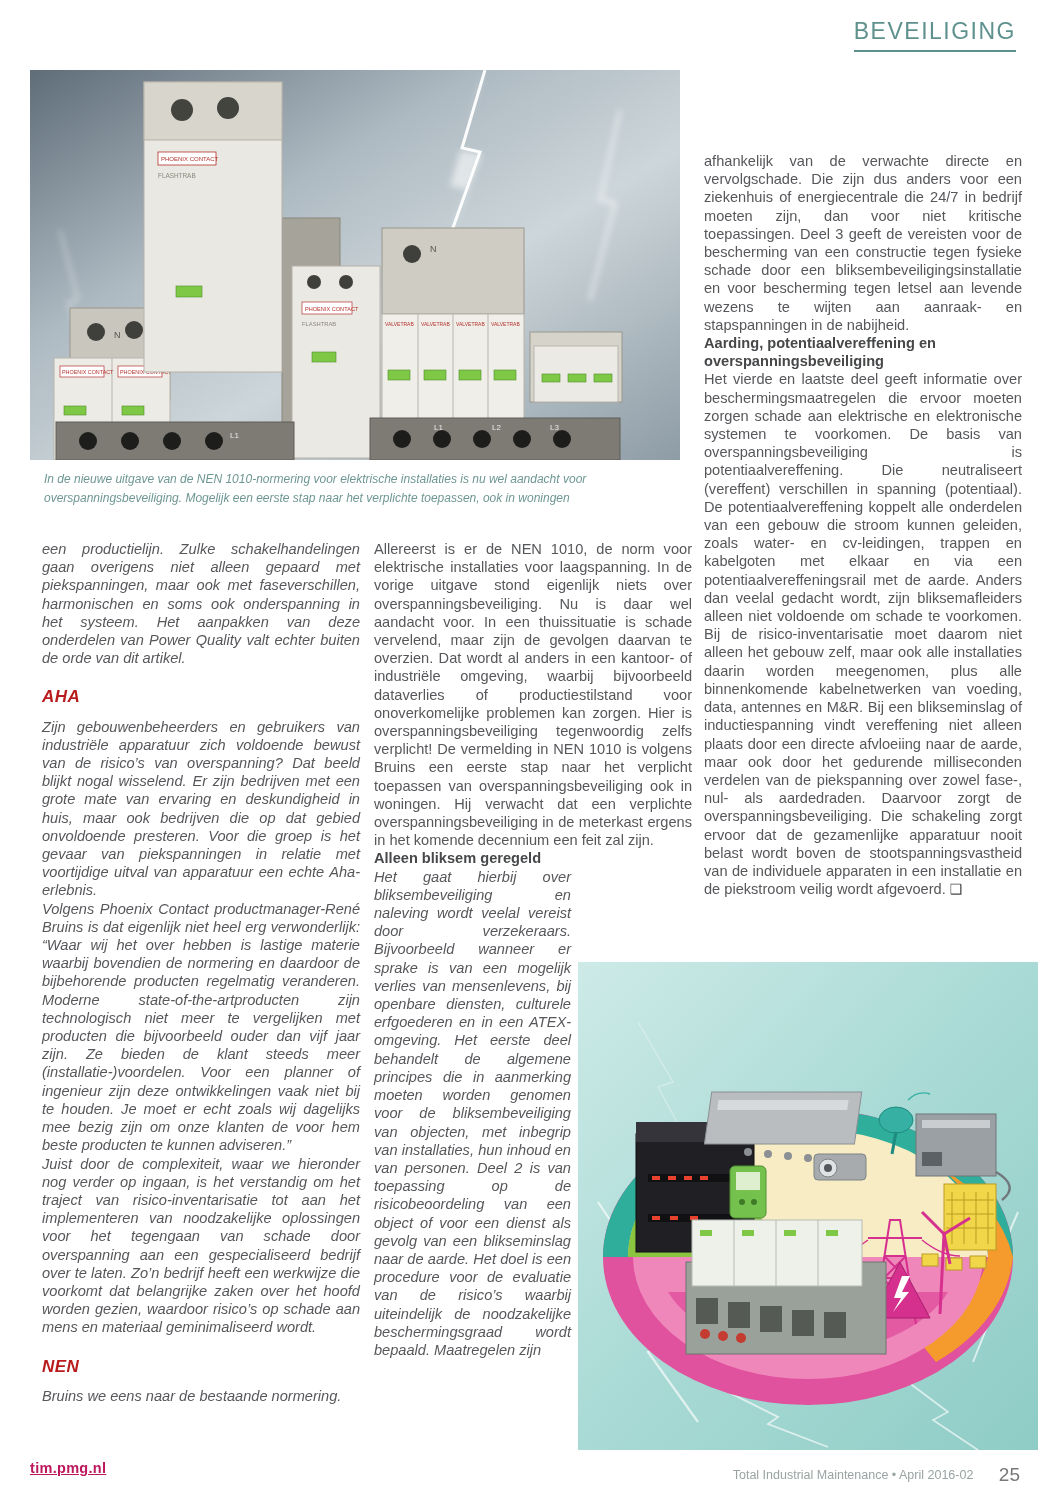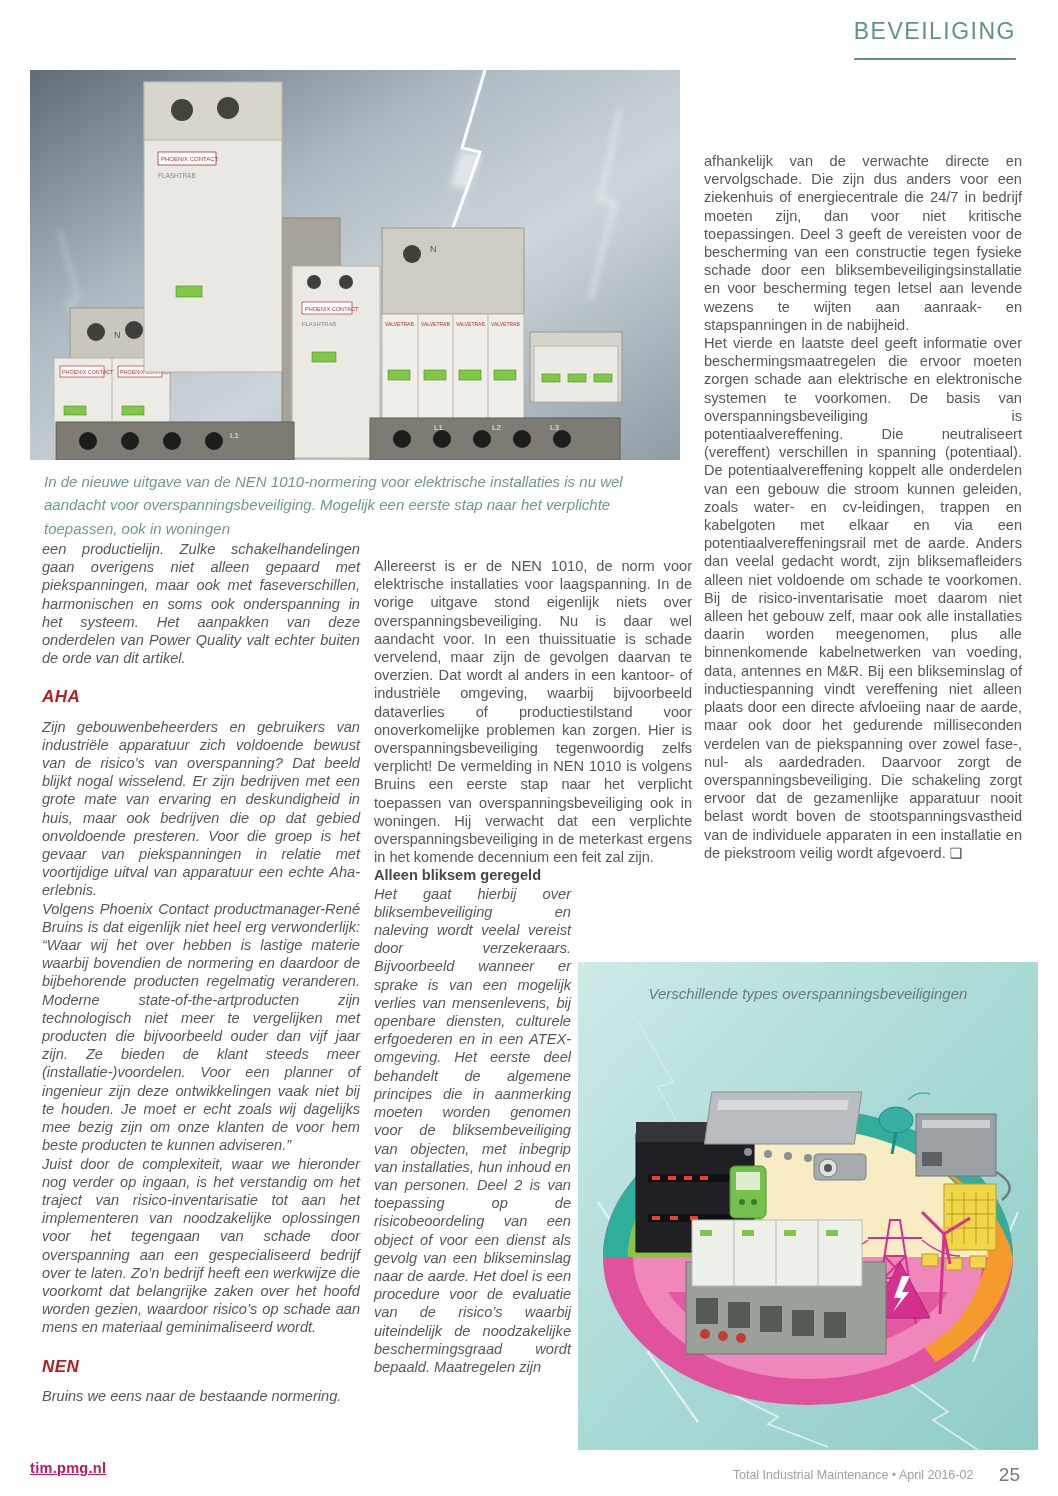--- a/index.html
+++ b/index.html
@@ -4,34 +4,34 @@
 <style>
   html,body{margin:0;padding:0;background:#ffffff;}
   .page{
     position:relative;width:1058px;height:1496px;background:#ffffff;overflow:hidden;
     font-family:"Liberation Sans", sans-serif;color:#56575a;
   }
   
   .section-label{
     position:absolute;top:18px;right:42px;
     font-size:23px;letter-spacing:1.5px;color:#5e918e;font-weight:400;
-    border-bottom:2px solid #5e918e;padding-bottom:13px;
+    border-bottom:2px solid #5e918e;padding-bottom:5px;
   }
   
   .hero{position:absolute;left:30px;top:70px;width:650px;height:390px;overflow:hidden;}
   .hero svg{display:block;}
   .hero-caption{
     position:absolute;left:44px;top:470px;width:632px;
-    font-style:italic;font-size:15px;line-height:1.55;color:#6e9793;
+    font-style:italic;font-size:12px;line-height:1.55;color:#6e9793;
   }
   
   .col{position:absolute;font-size:14.6px;line-height:18.2px;text-align:justify;color:#56575a;}
   .col p{margin:0;}
   .col-left{left:42px;top:540px;width:318px;font-style:italic;}
-  .col-middle{left:374px;top:540px;width:318px;margin-top:17px;}
+  .col-middle{left:374px;top:540px;width:318px;}
   .col-right{left:704px;top:152px;width:318px;}
   h2.big-head{
     font-size:17px;font-weight:bold;color:#b91c1c;margin:21px 0 11px 0;letter-spacing:.5px;
     text-align:left;
   }
   .sub-head{
     font-weight:bold;color:#47484a;margin:9px 0 0 0;text-align:left;
   }
   .narrow{width:197px;font-style:italic;}
   .end-mark{font-size:14px;color:#47484a;}
@@ -169,20 +169,21 @@
   </div>
 
   <div class="col col-middle">
     <p>Allereerst is er de NEN 1010, de norm voor elektrische installaties voor laagspanning. In de vorige uitgave stond eigenlijk niets over overspanningsbeveiliging. Nu is daar wel aandacht voor. In een thuissituatie is schade vervelend, maar zijn de gevolgen daarvan te overzien. Dat wordt al anders in een kantoor- of industriële omgeving, waarbij bijvoorbeeld dataverlies of productiestilstand voor onoverkomelijke problemen kan zorgen. Hier is overspanningsbeveiliging tegenwoordig zelfs verplicht! De vermelding in NEN 1010 is volgens Bruins een eerste stap naar het verplicht toepassen van overspanningsbeveiliging ook in woningen. Hij verwacht dat een verplichte overspanningsbeveiliging in de meterkast ergens in het komende decennium een feit zal zijn.</p>
     <p class="sub-head">Alleen bliksem geregeld</p>
     <p class="narrow">Het gaat hierbij over bliksembeveiliging en naleving wordt veelal vereist door verzekeraars. Bijvoorbeeld wanneer er sprake is van een mogelijk verlies van mensenlevens, bij openbare diensten, culturele erfgoederen en in een ATEX-omgeving. Het eerste deel behandelt de algemene principes die in aanmerking moeten worden genomen voor de bliksembeveiliging van objecten, met inbegrip van installaties, hun inhoud en van personen. Deel 2 is van toepassing op de risicobeoordeling van een object of voor een dienst als gevolg van een blikseminslag naar de aarde. Het doel is een procedure voor de evaluatie van de risico’s waarbij uiteindelijk de noodzakelijke beschermingsgraad wordt bepaald. Maatregelen zijn</p>
   </div>
 
   <div class="col col-right">
     <p>afhankelijk van de verwachte directe en vervolgschade. Die zijn dus anders voor een ziekenhuis of energiecentrale die 24/7 in bedrijf moeten zijn, dan voor niet kritische toepassingen. Deel 3 geeft de vereisten voor de bescherming van een constructie tegen fysieke schade door een bliksembeveiligingsinstallatie en voor bescherming tegen letsel aan levende wezens te wijten aan aanraak- en stapspanningen in de nabijheid.</p>
+    <p class="sub-head">Aarding, potentiaalvereffening en overspanningsbeveiliging</p>
     <p><span>Het vierde en laatste deel geeft informatie over beschermingsmaatregelen die ervoor moeten zorgen schade aan elektrische en elektronische systemen te voorkomen. De basis van overspanningsbeveiliging is potentiaalvereffening. Die neutraliseert (vereffent) verschillen in spanning (potentiaal). De potentiaalvereffening koppelt alle onderdelen van een gebouw die stroom kunnen geleiden, zoals water- en cv-leidingen, trappen en kabelgoten met elkaar en via een potentiaalvereffeningsrail met de aarde. Anders dan veelal gedacht wordt, zijn bliksemafleiders alleen niet voldoende om schade te voorkomen. Bij de risico-inventarisatie moet daarom niet alleen het gebouw zelf, maar ook alle installaties daarin worden meegenomen, plus alle binnenkomende kabelnetwerken van voeding, data, antennes en M&amp;R. Bij een blikseminslag of inductiespanning vindt vereffening niet alleen plaats door een directe afvloeiing naar de aarde, maar ook door het gedurende milliseconden verdelen van de piekspanning over zowel fase-, nul- als aardedraden. Daarvoor zorgt de overspanningsbeveiliging. Die schakeling zorgt ervoor dat de gezamenlijke apparatuur nooit belast wordt boven de stootspanningsvastheid van de individuele apparaten in een installatie en de piekstroom veilig wordt afgevoerd.</span> <span class="end-mark">❑</span></p>
   </div>
 
   <div class="figure2">
     <svg width="460" height="488" viewBox="0 0 460 488">
       <defs>
         <linearGradient id="aqua" x1="0" y1="0" x2="1" y2="1">
           <stop offset="0" stop-color="#cdeae7"></stop>
           <stop offset="0.5" stop-color="#a9dad5"></stop>
           <stop offset="1" stop-color="#8fccc6"></stop>
@@ -314,21 +315,20 @@
             <rect x="150" y="340" width="22" height="26" fill="#555a55"></rect>
           <rect x="182" y="344" width="22" height="26" fill="#555a55"></rect>
             <rect x="214" y="348" width="22" height="26" fill="#555a55"></rect>
           <rect x="246" y="350" width="22" height="26" fill="#555a55"></rect>
           <circle cx="127" cy="372" r="5" fill="#c43b31"></circle>
             <circle cx="145" cy="374" r="5" fill="#c43b31"></circle>
             <circle cx="163" cy="376" r="5" fill="#c43b31"></circle>
         </g>
       </g>
     </svg>
-    <div class="figure2-caption">Verschillende types overspanningsbeveiligingen</div>
   </div>
 
   <div class="footer">
     <span class="site-link">tim.pmg.nl</span>
     <span class="issue-line">
       <span>Total Industrial Maintenance • April 2016-02</span>
       <span class="page-no">25</span>
     </span>
   </div>
 

